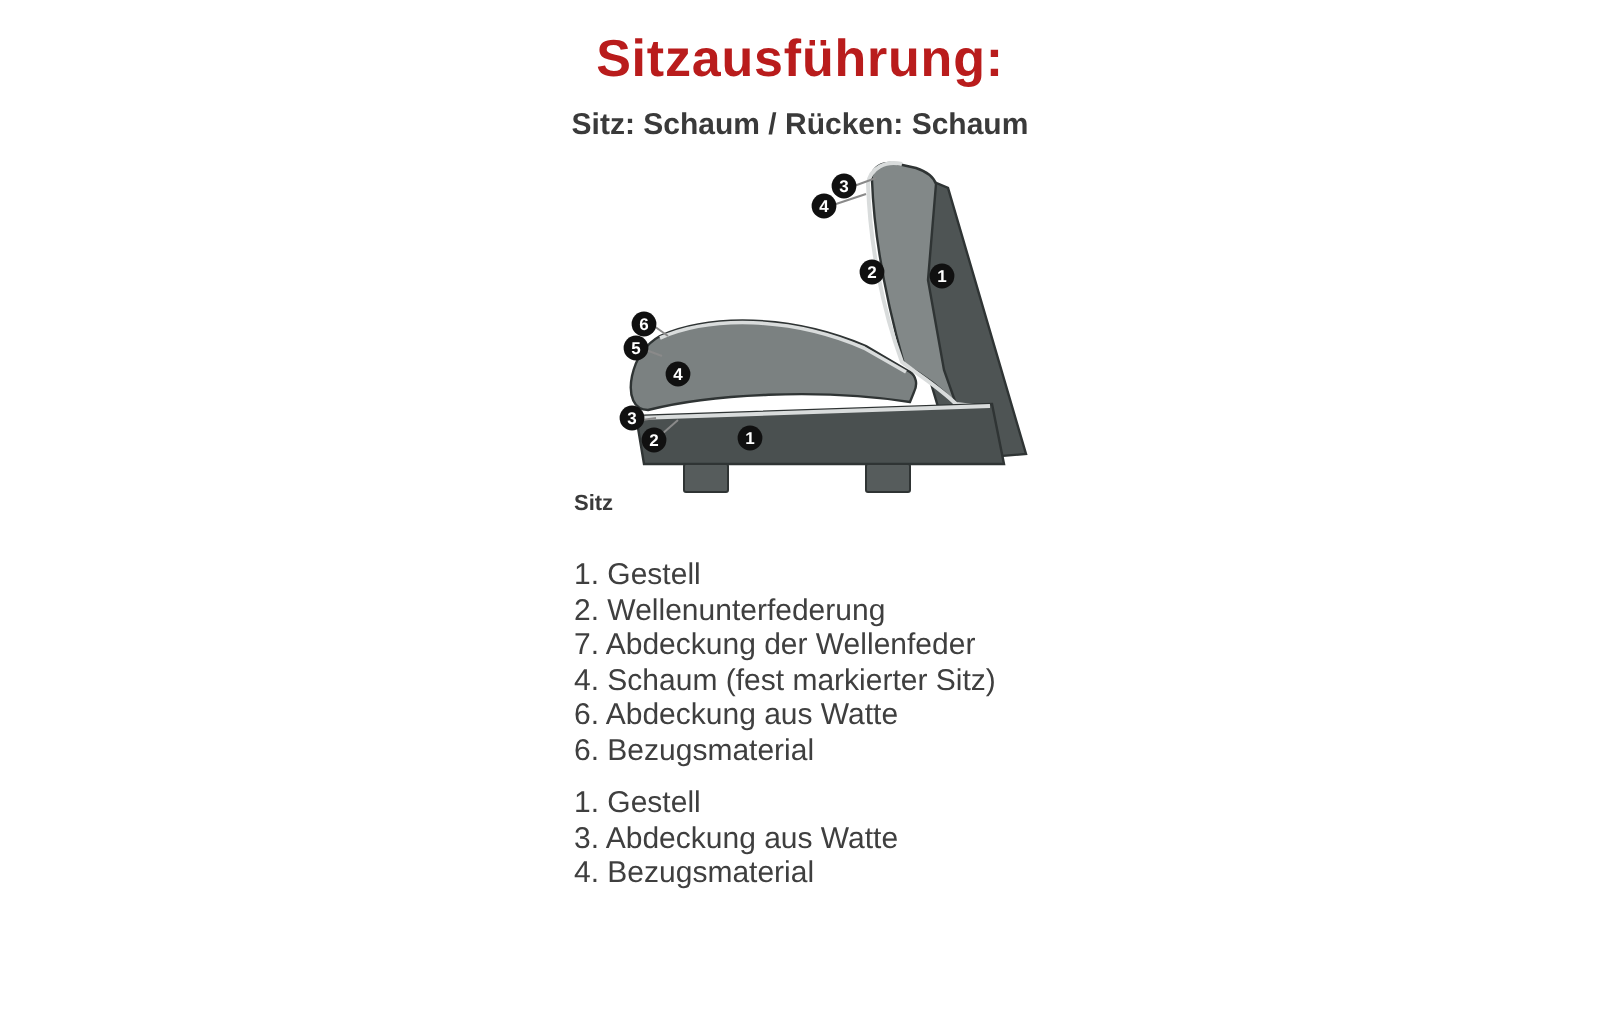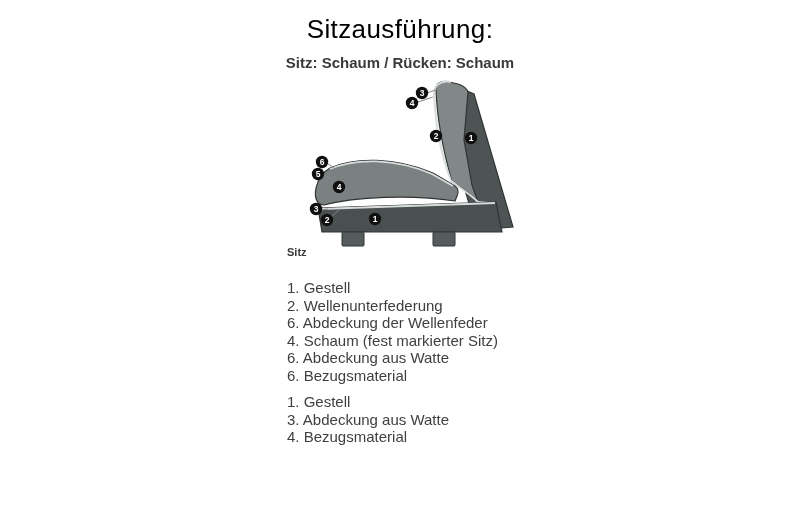--- a/index.html
+++ b/index.html
@@ -2,21 +2,21 @@
 <html><head>
 <meta charset="utf-8">
 <style>
   html,body{margin:0;padding:0;background:#ffffff;}
   body{
     width:800px;height:518px;position:relative;overflow:hidden;
     font-family:"Liberation Sans",sans-serif;color:#3e3e3e;
   }
   .page-title{
     position:absolute;top:13px;left:0;width:800px;text-align:center;
-    font-size:26px;font-weight:400;color:#000000;letter-spacing:.4px;line-height:32px;
+    font-size:26px;font-weight:700;color:#b91c1c;letter-spacing:.4px;line-height:32px;
   }
   .page-subtitle{
     position:absolute;top:54px;left:0;width:800px;text-align:center;
     font-size:15px;font-weight:700;color:#3a3a3a;line-height:18px;
   }
   .diagram{position:absolute;left:300px;top:80px;}
   .callout-num{
     font-family:"Liberation Sans",sans-serif;font-size:8.5px;font-weight:700;
     fill:#ffffff;text-anchor:middle;
   }
@@ -107,21 +107,21 @@
     </g>
   </svg>
 
   <div class="content">
 
     <div class="section-heading">Sitz</div>
 
     <ul class="parts-list list-sitz">
       <li>1. Gestell</li>
       <li>2. Wellenunterfederung</li>
-      <li>6. Abdeckung der Wellenfeder</li>
+      <li>7. Abdeckung der Wellenfeder</li>
       <li>4. Schaum (fest markierter Sitz)</li>
       <li>6. Abdeckung aus Watte</li>
       <li>6. Bezugsmaterial</li>
     </ul>
 
 
     <ul class="parts-list list-ruecken">
       <li>1. Gestell</li>
       <li>3. Abdeckung aus Watte</li>
       <li>4. Bezugsmaterial</li>

